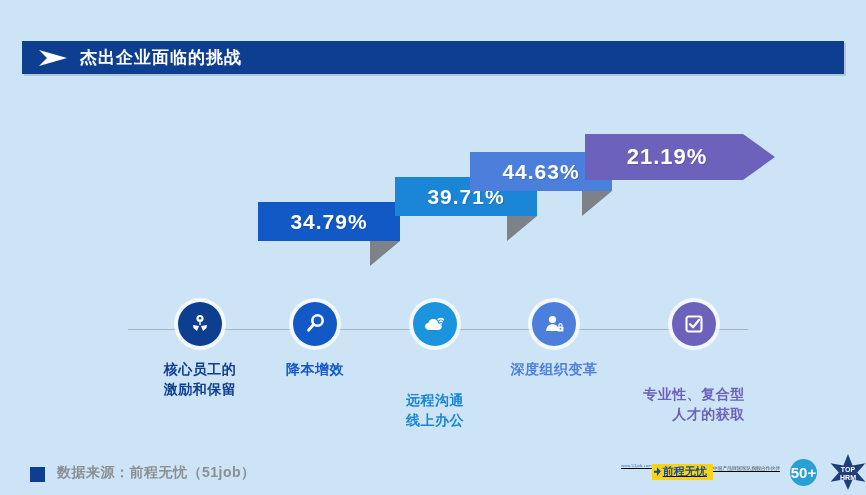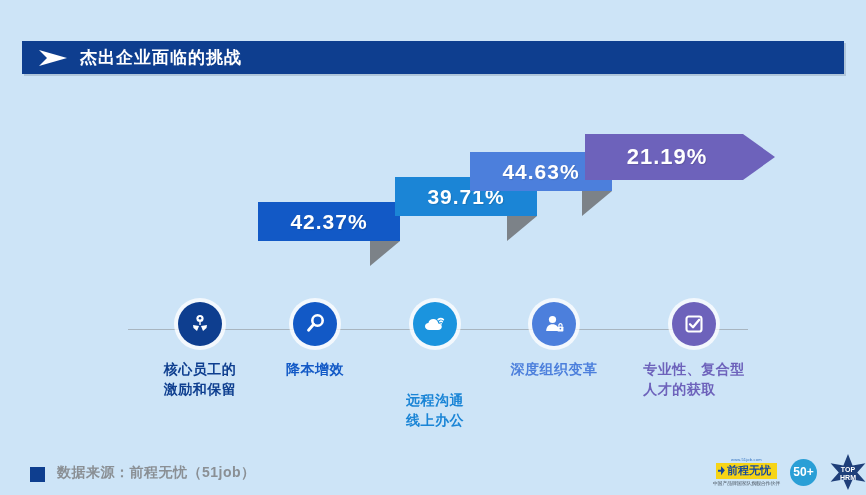--- a/index.html
+++ b/index.html
@@ -138,21 +138,21 @@
     height: 44px;
     border-radius: 50%;
     display: flex;
     align-items: center;
     justify-content: center;
     box-shadow: 0 0 0 4px rgba(255,255,255,0.75);
   }
   .circle svg { display: block; }
   .icon-label {
     margin-top: 13px;
-    text-align: left;
+    text-align: right;
     font-size: 14px;
     font-weight: bold;
     line-height: 1.45;
     white-space: pre-line;
     letter-spacing: 0.5px;
   }
 
   
   .footer-note {
     position: absolute;
@@ -179,22 +179,22 @@
   .logos {
     position: absolute;
     right: 14px;
     top: 441px;
     display: flex;
     align-items: center;
     gap: 10px;
   }
   .logo-51job {
     display: flex;
-    flex-direction: column;
-    align-items: center;
+    flex-direction: row;
+    text-decoration: underline;
   }
   .logo-51job-top {
     font-size: 4px;
     color: #2f6fbf;
     letter-spacing: 0.2px;
     line-height: 1;
     margin-bottom: 1px;
     white-space: nowrap;
   }
   .logo-51job-box {
@@ -227,21 +227,21 @@
   }
   .logo-circle {
     width: 27px;
     height: 27px;
     border-radius: 50%;
     background: #2a9fd6;
     display: flex;
     align-items: center;
     justify-content: center;
     color: #ffffff;
-    font-size: 12px;
+    font-size: 15px;
     font-weight: bold;
   }
   .logo-star {
     position: relative;
     width: 42px;
     height: 38px;
   }
   .logo-star svg { display:block; }
   .logo-star-text {
     position: absolute;
@@ -267,21 +267,21 @@
     </svg>
     <span class="title-text">杰出企业面临的挑战</span>
   </div>
 
   <div class="ribbons">
 
 
     <div class="ribbon" id="ribbon-1">
       <div class="shadow"></div>
       <div class="body"></div>
-      <div class="val">42.37%</div>
+      <div class="val">34.79%</div>
     </div>
 
     <div class="ribbon" id="ribbon-2">
       <div class="shadow"></div>
       <div class="body"></div>
       <div class="val">39.71%</div>
     </div>
 
     <div class="ribbon" id="ribbon-3">
       <div class="shadow"></div>
@@ -343,21 +343,21 @@
           <circle cx="10.5" cy="7.5" r="3.6" fill="#ffffff"></circle>
           <path d="M4.2 19 C4.2 14.6 6.9 12.2 10.5 12.2 C14.1 12.2 16.8 14.6 16.8 19 Z" fill="#ffffff"></path>
           <rect x="15.4" y="14.4" width="6" height="5.1" rx="0.8" fill="#ffffff"></rect>
           <path d="M16.9 14.4 L16.9 12.9 A1.6 1.6 0 0 1 20 12.9 L20 14.4" stroke="#ffffff" stroke-width="1.2" fill="none"></path>
           <circle cx="18.4" cy="16.6" r="0.85" fill="#4c7fdc"></circle>
         </svg>
       </div>
       <div class="icon-label" style="color:#4c7fdc;">深度组织变革</div>
     </div>
 
-    <div class="icon-item" style="left:694px;">
+    <div class="icon-item" style="left:694px;gap:25px;">
       <div class="circle" style="background:#6d62bb;">
         <svg width="24" height="24" viewBox="0 0 24 24">
           <rect x="4.5" y="4.5" width="15" height="15" rx="2.3" fill="none" stroke="#ffffff" stroke-width="2.1"></rect>
           <path d="M8 12.2 L11 15.2 L17.2 7.8" stroke="#ffffff" stroke-width="2.3" fill="none" stroke-linecap="round" stroke-linejoin="round"></path>
         </svg>
       </div>
       <div class="icon-label" style="color:#6d62bb;">专业性、复合型
 人才的获取</div>
     </div>
 

